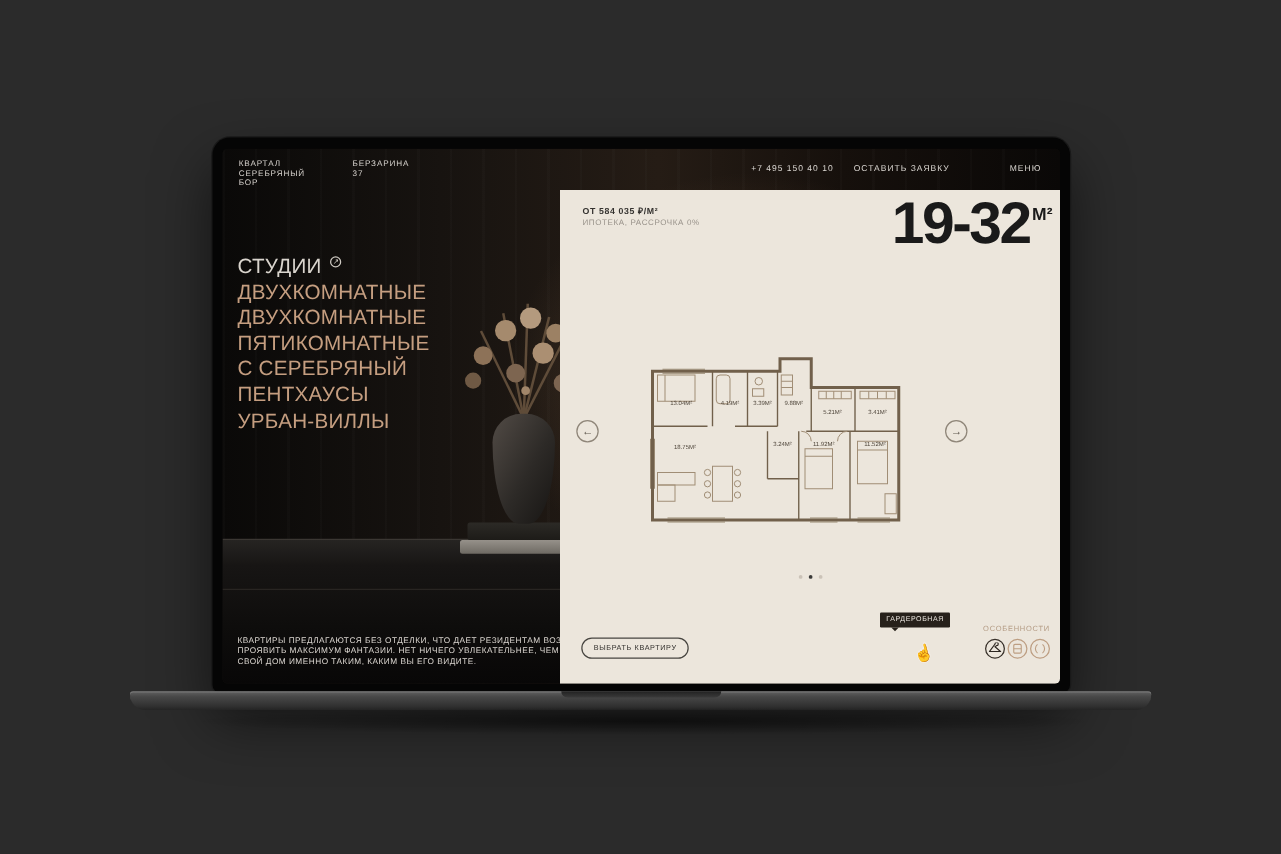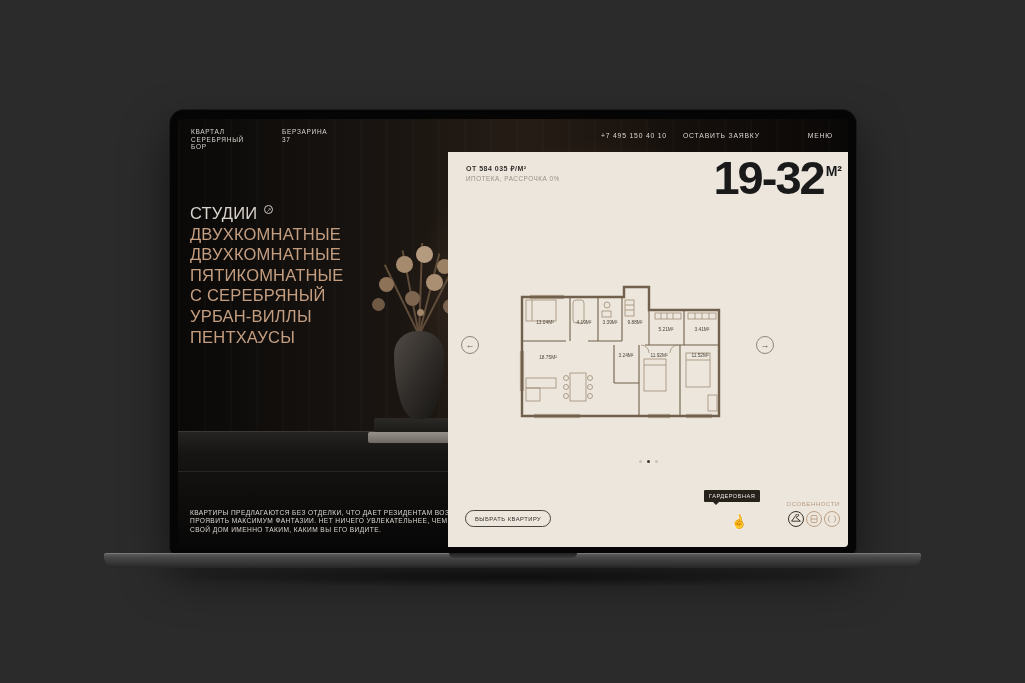--- a/index.html
+++ b/index.html
@@ -150,22 +150,22 @@
 
       <nav class="type-nav">
         <div class="nav-item active">
           <span>СТУДИИ</span>
           <span class="circle-arrow">↗</span>
         </div>
         <div class="nav-item">ДВУХКОМНАТНЫЕ</div>
         <div class="nav-item">ДВУХКОМНАТНЫЕ</div>
         <div class="nav-item">ПЯТИКОМНАТНЫЕ</div>
         <div class="nav-item">С СЕРЕБРЯНЫЙ</div>
+        <div class="nav-item">ПЕНТХАУСЫ</div>
         <div class="nav-item">УРБАН-ВИЛЛЫ</div>
-        <div class="nav-item">ПЕНТХАУСЫ</div>
       </nav>
 
       <p class="intro">КВАРТИРЫ ПРЕДЛАГАЮТСЯ БЕЗ ОТДЕЛКИ, ЧТО ДАЕТ РЕЗИДЕНТАМ ВОЗМОЖНОСТЬ ПРОЯВИТЬ МАКСИМУМ ФАНТАЗИИ. НЕТ НИЧЕГО УВЛЕКАТЕЛЬНЕЕ, ЧЕМ СДЕЛАТЬ СВОЙ ДОМ ИМЕННО ТАКИМ, КАКИМ ВЫ ЕГО ВИДИТЕ.</p>
 
       <div class="panel">
         <div class="price">ОТ 584 035 ₽/М²</div>
         <div class="terms">ИПОТЕКА, РАССРОЧКА 0%</div>
         <div class="area-big">
           <span class="area-range">19-32</span><span class="area-sup">М²</span>
         </div>

